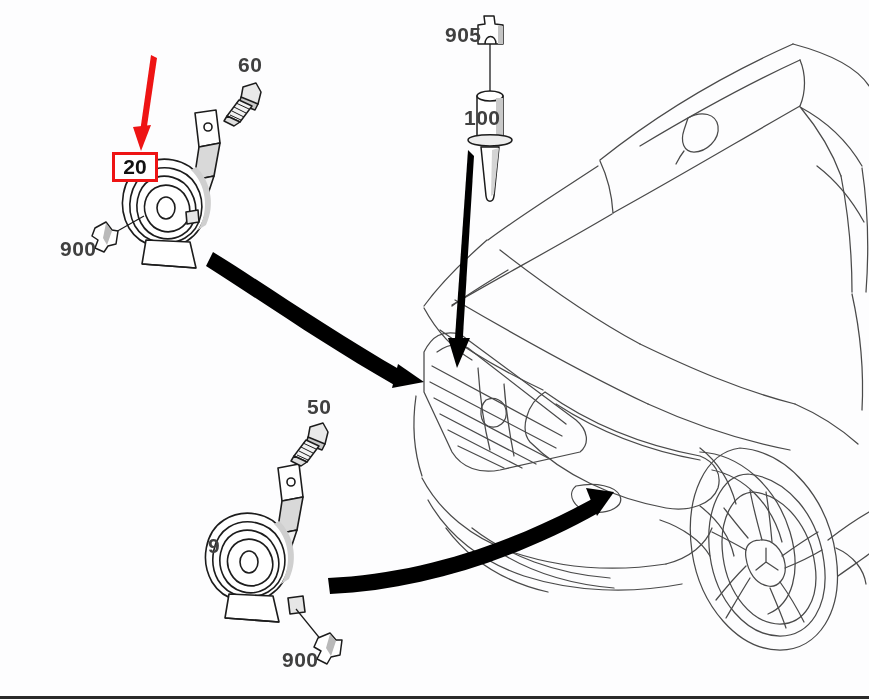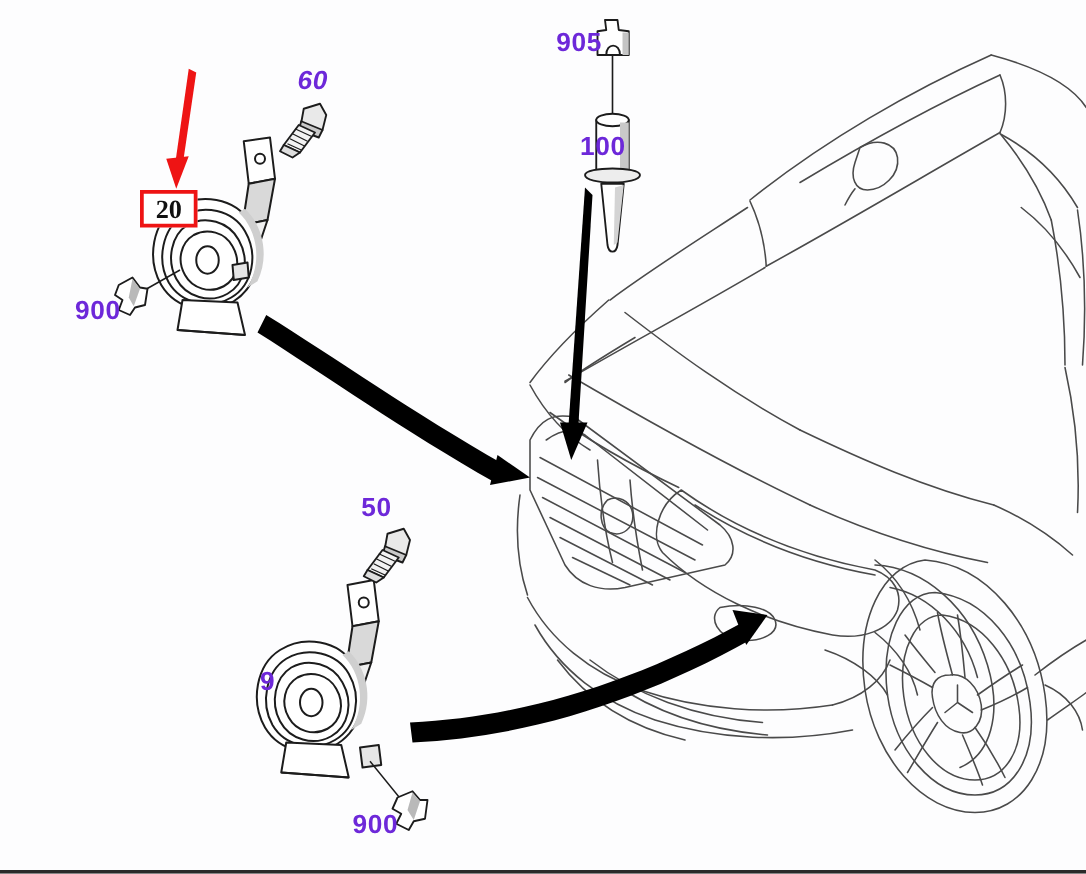--- a/index.html
+++ b/index.html
@@ -22,36 +22,36 @@
     left: 0;
     top: 0;
     width: 869px;
     height: 699px;
   }
   .partlabel {
     position: absolute;
     font-family: "Liberation Sans", sans-serif;
     font-size: 21px;
     font-weight: 700;
-    color: #6d28d9;
+    color: #404040;
     letter-spacing: 0.5px;
     white-space: nowrap;
     line-height: 1;
   }
   .hl-box {
     position: absolute;
     border: 3px solid #ee1414;
     background: #ffffff;
     box-sizing: border-box;
     display: flex;
     align-items: center;
     justify-content: center;
   }
   .hl-box span {
-    font-family: Liberation Serif, serif;
+    font-family: Liberation Sans, sans-serif;
     font-size: 21px;
     font-weight: 700;
     color: #111111;
   }
 </style>
 </head>
 <body>
 
 <div id="canvas">
 
@@ -258,27 +258,27 @@
     <g fill="#ee1414">
       <path d="M151,55 L157,58 L146,133 L140,132 Z"></path>
       <path d="M133,127 L151,125 L141,151 Z"></path>
     </g>
   </svg>
 
   <div class="hl-box" style="left:112px; top:152px; width:46px; height:30px;">
     <span>20</span>
   </div>
 
-  <div class="partlabel" style="left:238px; top:54px;font-style:italic;">60</div>
+  <div class="partlabel" style="left:238px; top:54px;">60</div>
 
   <div class="partlabel" style="left:445px; top:24px;">905</div>
 
   <div class="partlabel" style="left:442px; top:107px;margin-left:22px;">100</div>
 
   <div class="partlabel" style="left:60px; top:238px;">900</div>
 
-  <div class="partlabel" style="left:289px; top:396px;">50</div>
+  <div class="partlabel" style="left:307px; top:396px;">50</div>
 
   <div class="partlabel" style="left:208px; top:535px;">9</div>
 
   <div class="partlabel" style="left:282px; top:649px;">900</div>
 
 </div>
 
 </body></html>

